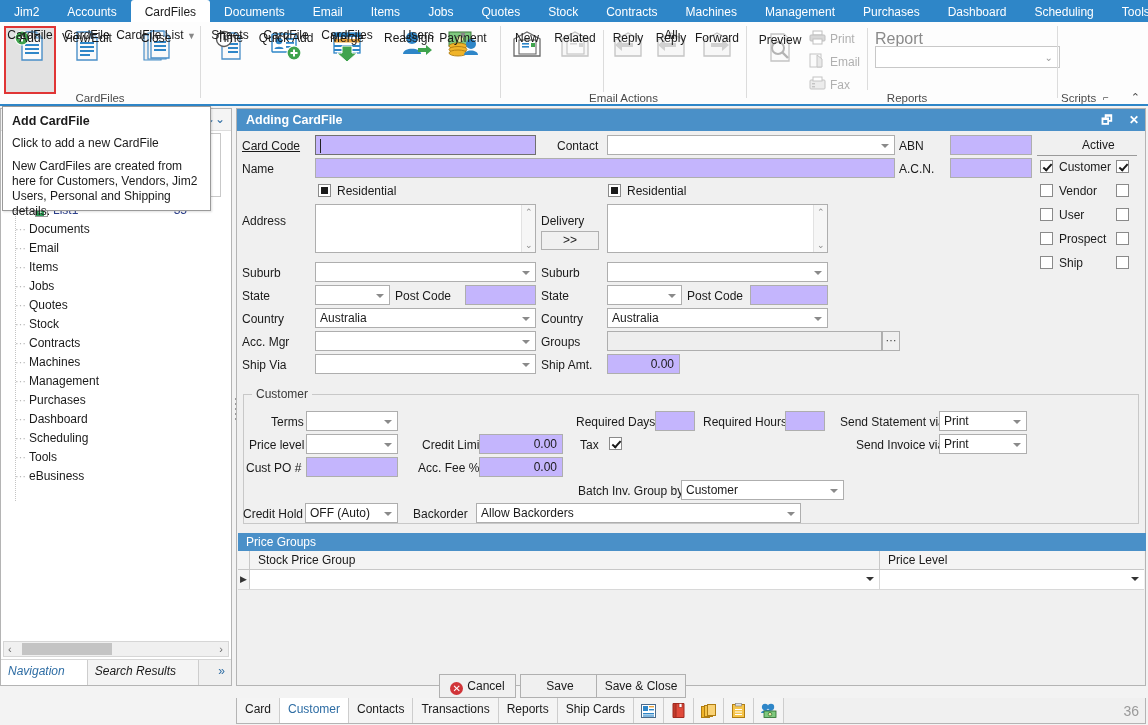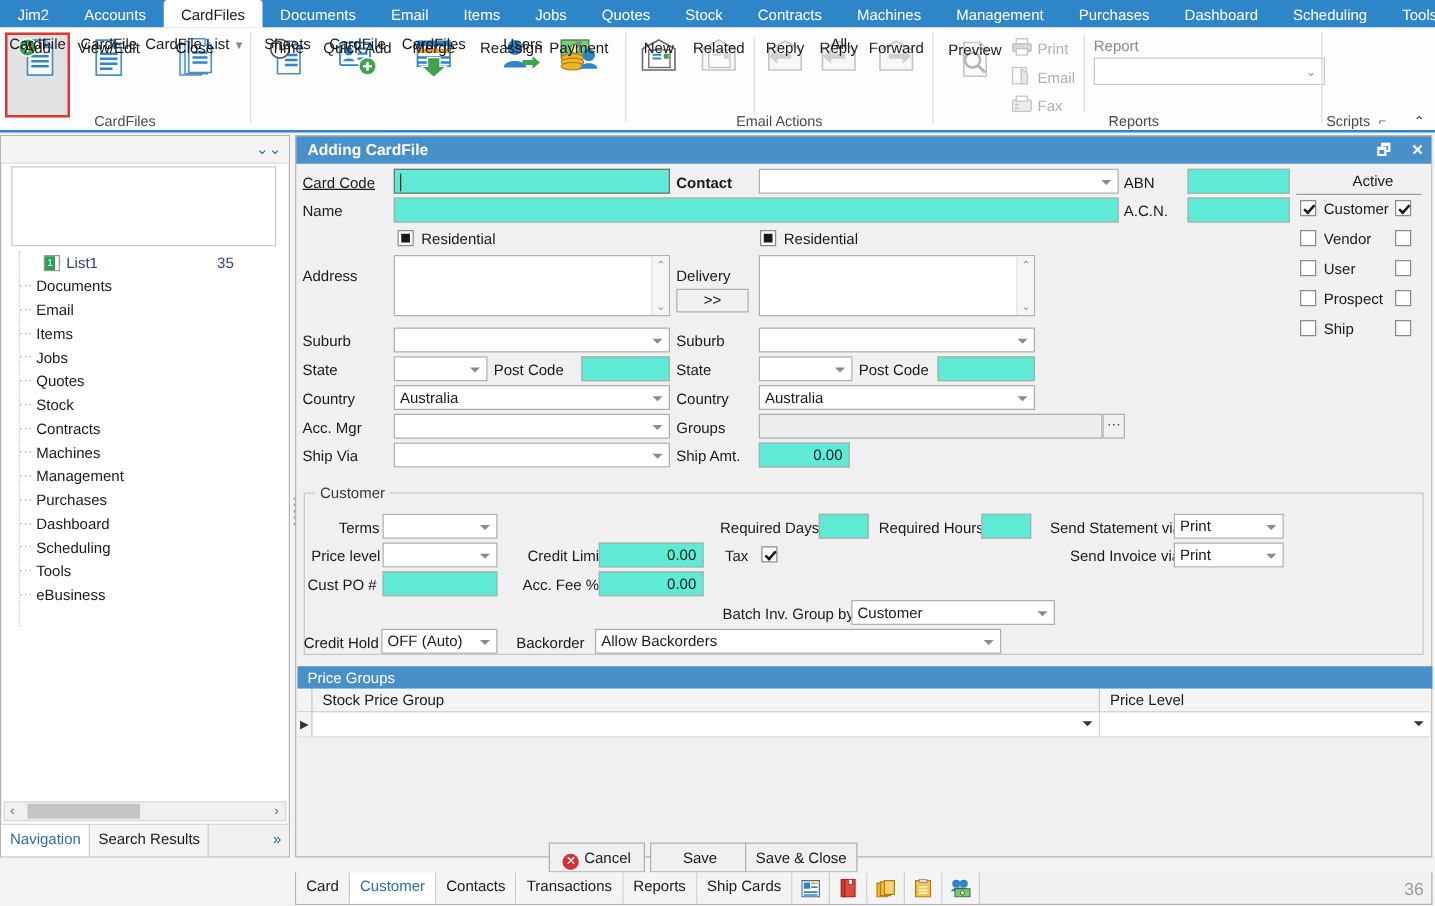--- a/index.html
+++ b/index.html
@@ -51,21 +51,21 @@
   .rbtn-sel {
     position: absolute; border: 2px solid #e03535; background: #e2e2e2;
   }
 
   
   .rsmall {
     position: absolute; display: flex; align-items: center; gap: 4px;
     font-size: 12px; color: #b0b0b0; cursor: default;
   }
 
-  .report-label { position: absolute; font-size: 12px; color: #8a8a8a; }
+  .report-label { position: absolute; font-size: 16px; color: #8a8a8a; }
   .report-combo {
     position: absolute; border: 1px solid #c8c8c8; background: #fff;
     height: 22px;
   }
   .report-combo .arrow {
     position: absolute; right: 6px; top: 5px;
     font-size: 10px; color: #9a9a9a;
   }
   .scripts-lbl { position: absolute; font-size: 11.5px; color: #4a4a4a; }
   .dlg-launch { position: absolute; font-size: 10px; color: #5a5a5a; }
@@ -121,22 +121,22 @@
     background: #c4c4c4;
   }
   .nav-hscroll .ar {
     position: absolute; top: 0px; font-size: 11px; color: #6a6a6a; line-height: 14px;
   }
   .nav-tabs {
     position: absolute; left: 0; bottom: 0; width: 230px; height: 26px;
     background: #f0f0f0; border-top: 1px solid #d6d6d6; display: flex;
   }
   .nav-tab {
-    padding: 4px 6px 0 7px; font-size: 12px; cursor: default;
-    border-right: 1px solid #cdcdcd; background: #f4f4f4;
+    padding: 4px 22px 0 7px; font-size: 12px; cursor: default;
+    border-right: 1px solid #cdcdcd; background: #f4f4f4; font-style: italic;
   }
   .nav-tab.active { color: #2e6da4; background: #ffffff; }
   .nav-tabs .chev2 {
     margin-left: auto; padding: 4px 6px 0 0; color: #2e6da4; font-size: 12px;
   }
 
   
   .tooltip {
     position: absolute; left: 2px; top: 106px; width: 209px; height: 105px;
     background: #ffffff; border: 1px solid #9a9a9a; z-index: 40;
@@ -166,21 +166,21 @@
     line-height: 22px; padding-left: 9px;
   }
   .form-title .btns {
     position: absolute; right: 6px; top: 0; color: #fff; font-size: 12px;
   }
   .form-title .btns span { margin-left: 13px; cursor: default; }
 
   .lbl { position: absolute; font-size: 12px; color: #1a1a1a; white-space: nowrap; }
   .lbl.ul { text-decoration: underline; }
   .inp {
-    position: absolute; background: #5eead4; border: 1px solid #aeaeae;
+    position: absolute; background: #c4b5fd; border: 1px solid #aeaeae;
     height: 20px; font-size: 12px; padding: 1px 4px; line-height: 17px;
     color: #1a1a1a; overflow: hidden; white-space: nowrap;
   }
   .inp.num { text-align: right; padding-right: 5px; }
   .inp.disabled { background: #eeeeee; }
   .inp.focus { border: 1px solid #707070; }
   .caret {
     position: absolute; left: 4px; top: 3px; width: 1px; height: 14px;
     background: #222;
   }
@@ -646,20 +646,25 @@
       <span class="ar" style="right:5px;">›</span>
     </div>
 
     <div class="nav-tabs">
       <div class="nav-tab active">Navigation</div>
       <div class="nav-tab">Search Results</div>
       <span class="chev2">»</span>
     </div>
   </div>
 
+  <div class="tooltip">
+    <div class="t-title">Add CardFile</div>
+    <div class="t-line">Click to add a new CardFile</div>
+    <div class="t-line">New CardFiles are created from here for Customers, Vendors, Jim2 Users, Personal and Shipping details.</div>
+  </div>
 
   <div class="splitter">
     <i></i>
       <i></i>
       <i></i>
       <i></i>
       <i></i>
   </div>
 
   <div class="form">
@@ -669,21 +674,21 @@
         <span>🗗</span>
         <span>✕</span>
       </span>
     </div>
 
     <div class="lbl ul" style="left:5px;top:30px;">Card Code</div>
     <div class="inp focus" style="left:78px;top:26px;width:221px;">
       <span class="caret"></span>
       <span></span>
     </div>
-    <div class="lbl" style="left:304px;top:30px;font-weight:bold;">Contact</div>
+    <div class="lbl" style="left:320px;top:30px;">Contact</div>
     <div class="combo" style="left:370px;top:26px;width:288px;">
       <span class="cv"></span>
     </div>
     <div class="lbl" style="left:662px;top:30px;">ABN</div>
     <div class="inp" style="left:713px;top:26px;width:82px;">
       <span></span>
     </div>
 
     <div class="lbl" style="left:5px;top:53px;">Name</div>
     <div class="inp" style="left:78px;top:49px;width:580px;">

